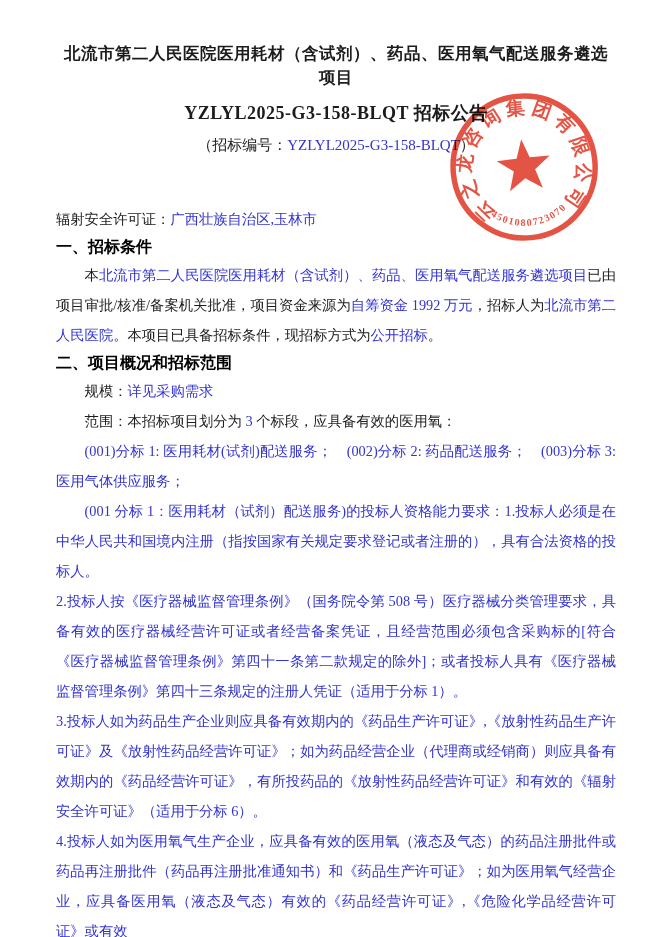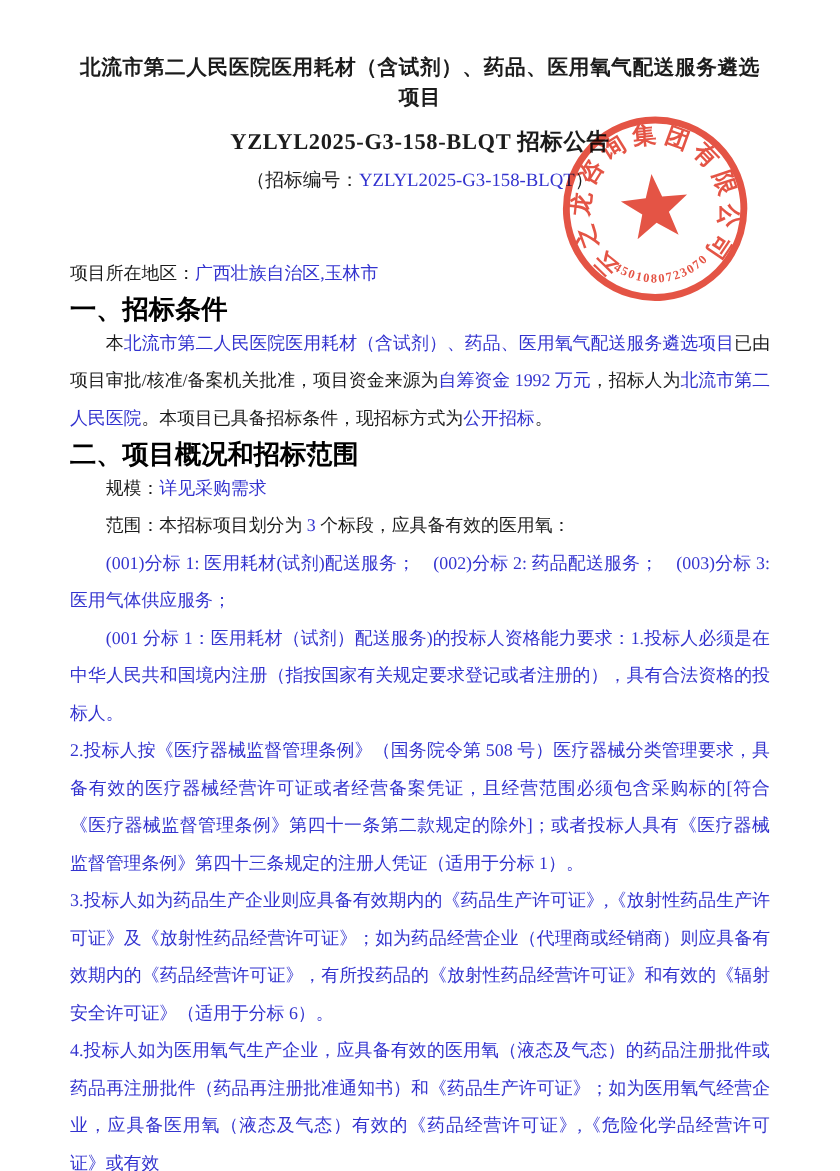--- a/index.html
+++ b/index.html
@@ -8,21 +8,21 @@
     position:relative; width:672px; height:937px; overflow:hidden;
     background:#ffffff; color:#1c1c1c;
     font-family:"Liberation Serif","DejaVu Serif",serif;
     padding:42px 56px 0 56px;
   }
   .title1 { text-align:center; font-size:16.5px; font-weight:bold; line-height:24px; margin-bottom:12px; letter-spacing:0.5px; }
   .title2 { text-align:center; font-size:18px; font-weight:bold; line-height:22px; margin-bottom:10px; letter-spacing:0.5px; }
   .title3 { text-align:center; font-size:15px; font-weight:normal; line-height:22px; }
   .blue   { color:#3333cf; }
   .doc    { margin-top:48px; font-size:14.3px; line-height:30px; text-align:justify; }
-  .hd     { font-size:21px; font-weight:bold; line-height:26px; color:#000; text-align:left; }
+  .hd     { font-size:16px; font-weight:bold; line-height:26px; color:#000; text-align:left; }
   .para   { margin:0; }
   .indent { text-indent:2em; }
   .stamp  { position:absolute; left:434px; top:56px; width:200px; height:200px; opacity:0.88; mix-blend-mode:multiply; }
   .stamp-inner { transform-origin:100px 100px; }
   .stamp text { font-family:"Liberation Serif","DejaVu Serif",serif; font-weight:bold; }
   .stamp-company { font-size:19px; letter-spacing:5px; }
   .stamp-serial  { font-size:10px; letter-spacing:1.4px; }
 </style>
 </head>
 <body>
@@ -45,21 +45,21 @@
         <textPath href="#stamp-top-arc" startOffset="50%">云之龙咨询集团有限公司</textPath>
       </text>
       <text class="stamp-serial" fill="#e13c2b" text-anchor="middle">
         <textPath href="#stamp-bottom-arc" startOffset="50%">4501080723070</textPath>
       </text>
     </g>
   </svg>
 
   <div class="doc">
 
-    <p class="para"><span>项目所在地区：</span><span class="blue">广西壮族自治区,玉林市</span></p>
+    <p class="para"><span>辐射安全许可证：</span><span class="blue">广西壮族自治区,玉林市</span></p>
 
     <p class="hd">一、招标条件</p>
 
     <p class="para indent"><span>本</span><span class="blue">北流市第二人民医院医用耗材（含试剂）、药品、医用氧气配送服务遴选项目</span><span>已由项目审批/核准/备案机关批准，项目资金来源为</span><span class="blue">自筹资金 1992 万元</span><span>，招标人为</span><span class="blue">北流市第二人民医院</span><span>。本项目已具备招标条件，现招标方式为</span><span class="blue">公开招标</span><span>。</span></p>
 
     <p class="hd">二、项目概况和招标范围</p>
 
     <p class="para indent"><span>规模：</span><span class="blue">详见采购需求</span></p>
 
     <p class="para indent"><span>范围：本招标项目划分为 </span><span class="blue">3</span><span> 个标段，应具备有效的医用氧：</span></p>

